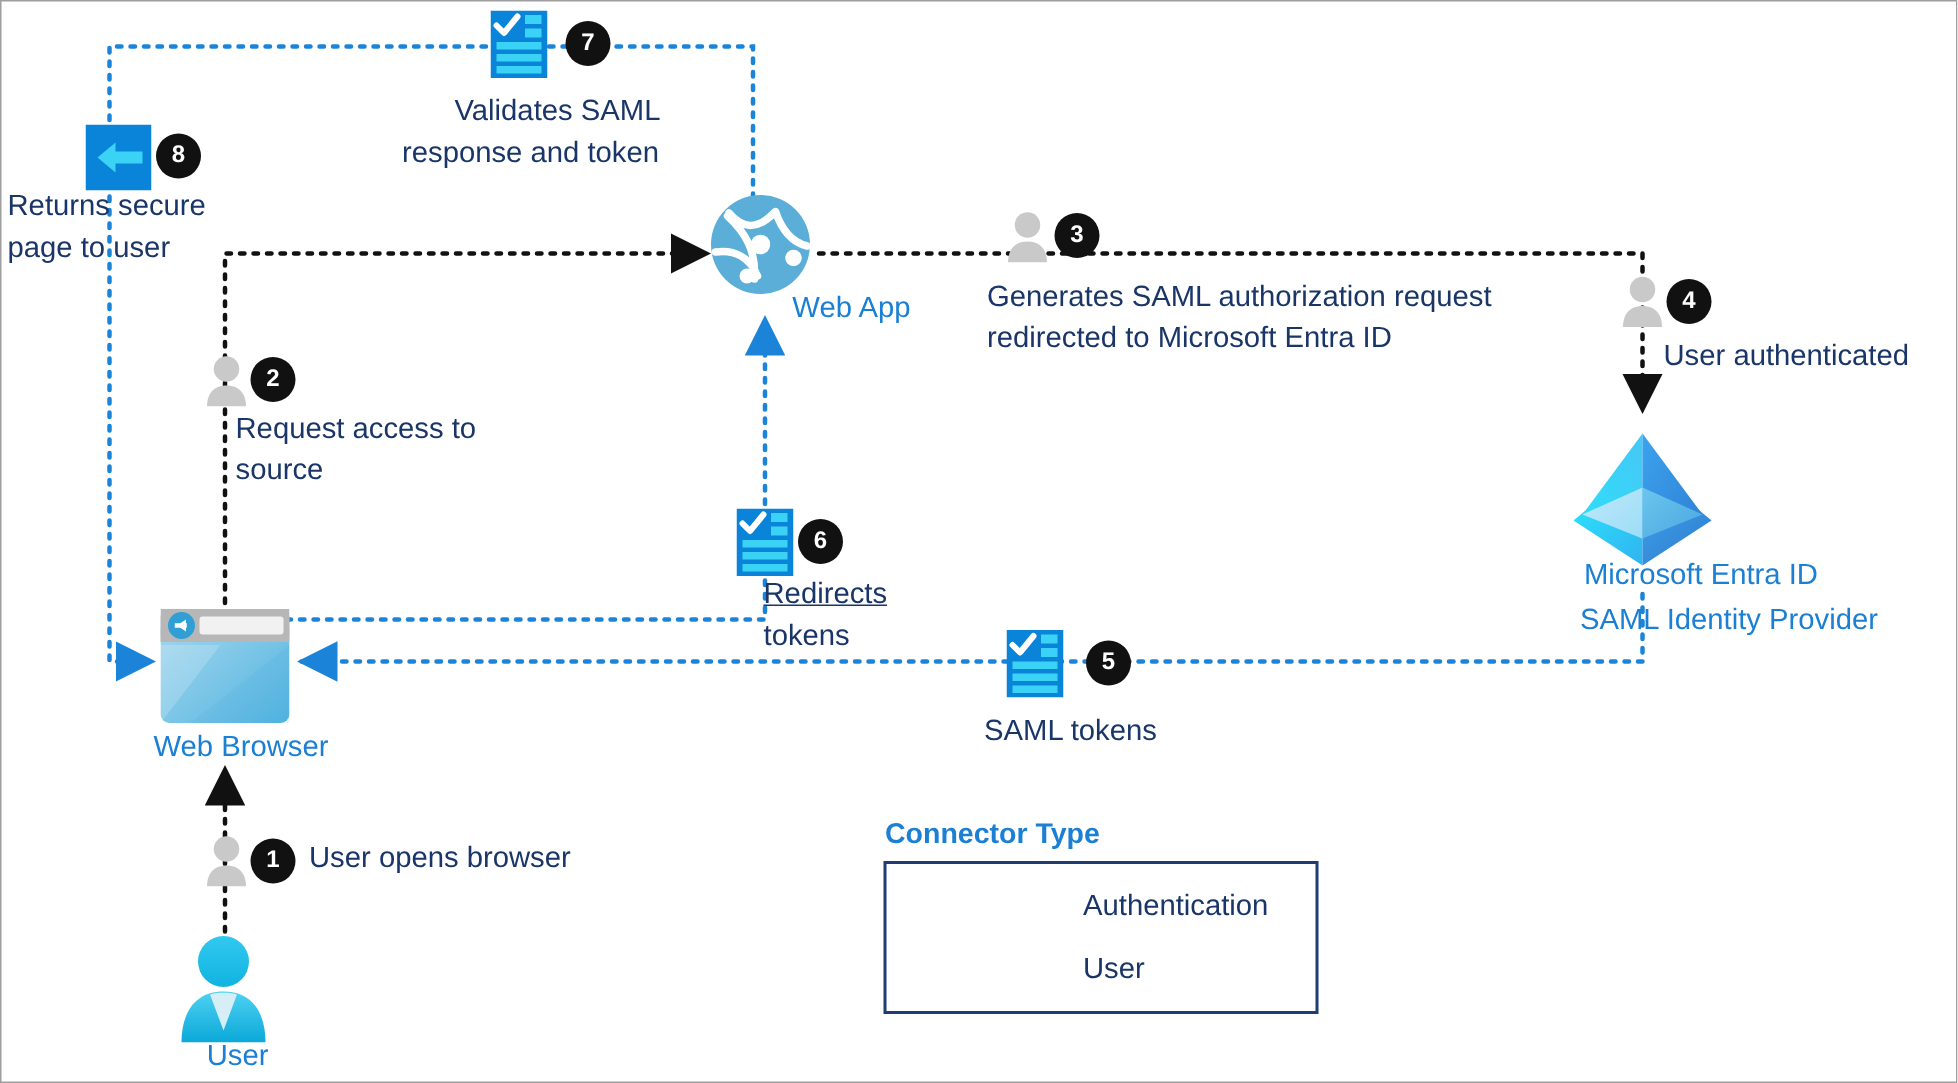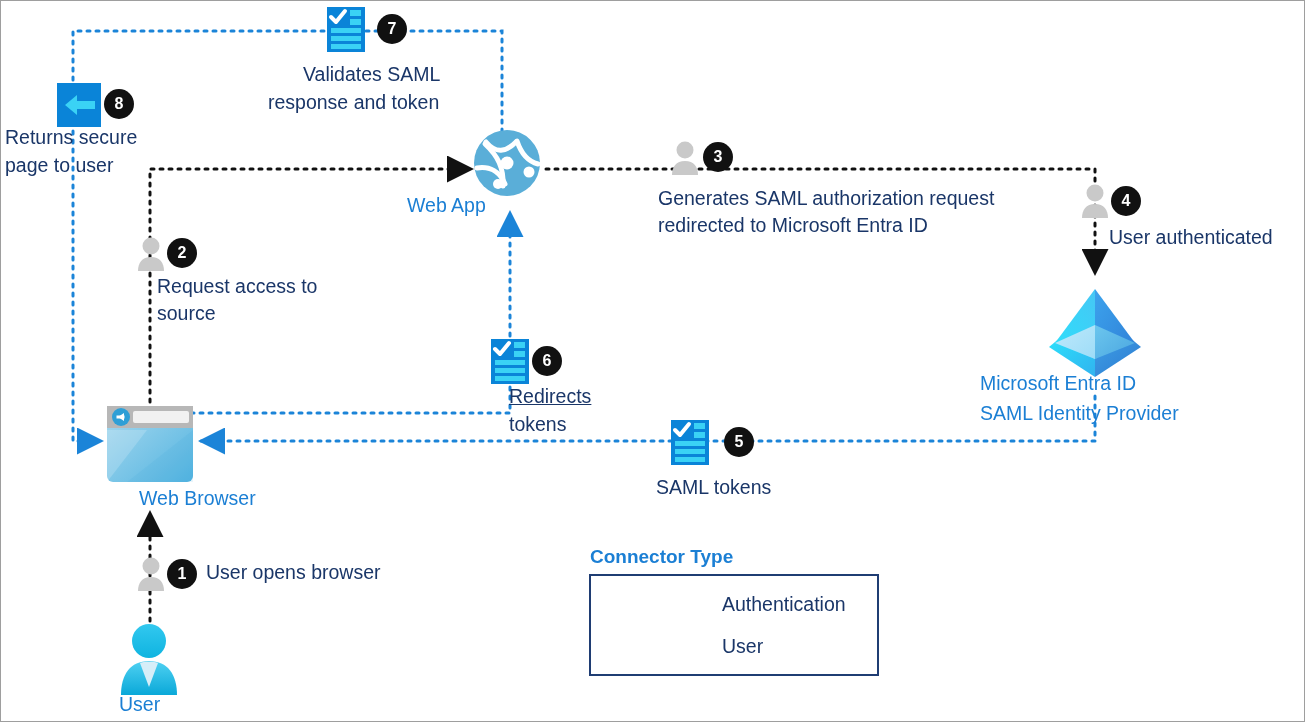--- a/index.html
+++ b/index.html
@@ -7,21 +7,21 @@
   #canvas{
     position:relative;
     width:1305px;height:722px;
     background:#ffffff;
     border:1px solid #9e9e9e;
     box-sizing:border-box;
     overflow:hidden;
   }
   #svgroot{position:absolute;left:0;top:0;width:1305px;height:722px;}
   .lbl{position:absolute;color:#1a3668;font-size:19.5px;line-height:25px;white-space:pre;}
-  .lbl-blue{position:absolute;color:#1b7fd4;font-size:19.5px;line-height:25px;white-space:pre;text-align:left;}
+  .lbl-blue{position:absolute;color:#1b7fd4;font-size:19.5px;line-height:25px;white-space:pre;text-align:right;}
   .legend-title{position:absolute;color:#1b7fd4;font-size:19px;font-weight:bold;white-space:pre;}
   .legend-box{position:absolute;border:2px solid #1f3d73;background:#fff;box-sizing:border-box;}
   .legend-lbl{position:absolute;color:#1a3668;font-size:19.5px;white-space:pre;margin-left:16px;}
   .badge{
     position:absolute;width:30px;height:30px;border-radius:50%;
     background:#111111;color:#ffffff;font-size:16px;font-weight:bold;
     display:flex;align-items:center;justify-content:center;
     font-family:"Liberation Sans", sans-serif;
   }
   .ico{position:absolute;}
@@ -254,21 +254,21 @@
 
   <div class="lbl" style="left:508px;top:383px;text-decoration:underline;">Redirects</div>
   <div class="lbl" style="left:508px;top:411px;">tokens</div>
 
   <div class="lbl" style="left:267px;top:61px;margin-left:35px;">Validates SAML</div>
   <div class="lbl" style="left:267px;top:89px;">response and token</div>
 
   <div class="lbl" style="left:4px;top:124px;">Returns secure</div>
   <div class="lbl" style="left:4px;top:152px;">page to user</div>
 
-  <div class="lbl-blue" style="left:98px;top:485px;width:120px;margin-left:40px;">Web Browser</div>
+  <div class="lbl-blue" style="left:98px;top:485px;width:120px;">Web Browser</div>
   <div class="lbl-blue" style="left:118px;top:691px;width:60px;">User</div>
 
   <div class="lbl-blue" style="left:406px;top:192px;width:200px;">Web App</div>
 
   <div class="lbl-blue" style="left:979px;top:370px;width:232px;">Microsoft Entra ID</div>
   <div class="lbl-blue" style="left:979px;top:400px;width:272px;">SAML Identity Provider</div>
 
   <div class="legend-title" style="left:589px;top:545px;">Connector Type</div>
   <div class="legend-box" style="left:588px;top:573px;width:290px;height:102px;"></div>
   <div class="legend-lbl" style="left:705px;top:592px;">Authentication</div>

